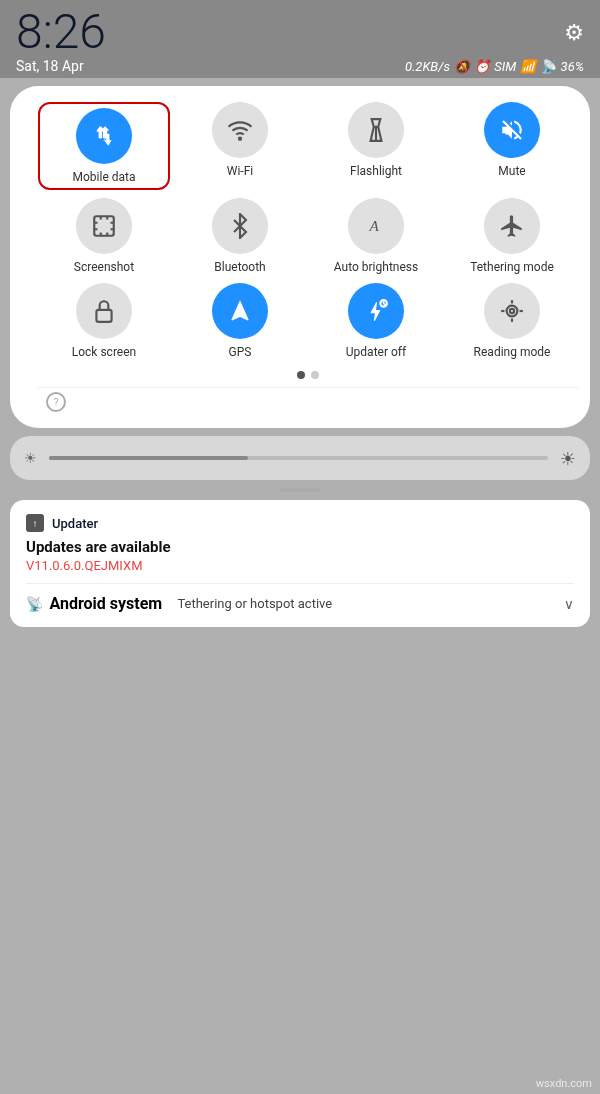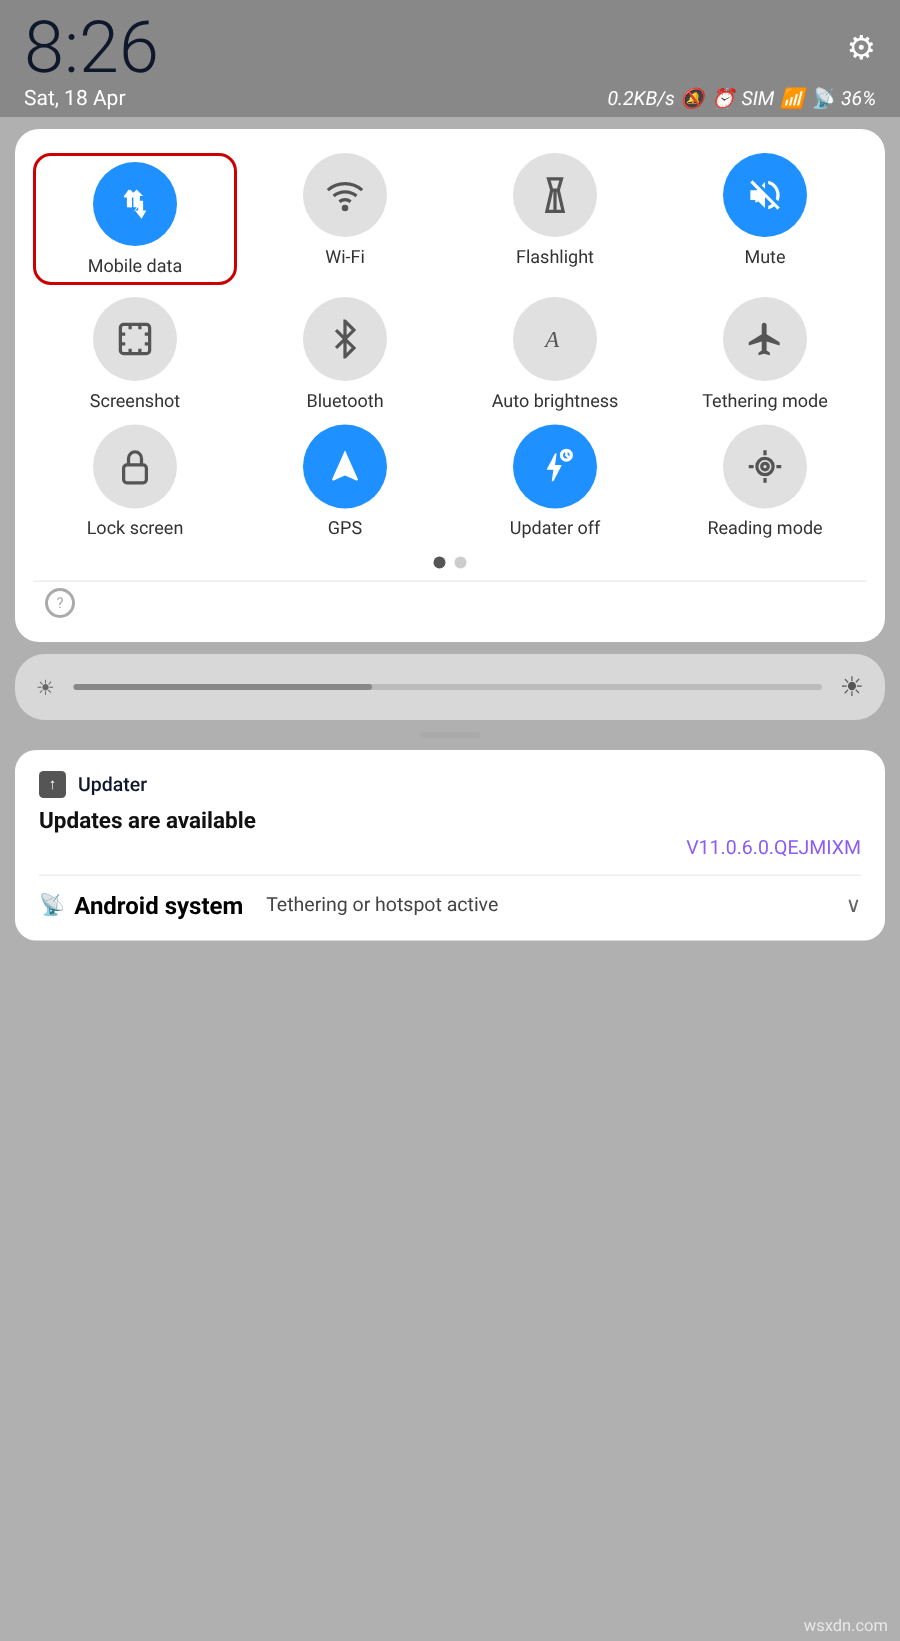--- a/index.html
+++ b/index.html
@@ -53,22 +53,22 @@
     }
     .status-icons span {
       font-size: 13px;
       font-style: italic;
     }
 
     
     .qs-panel {
       margin: 8px 10px;
       background: white;
-      border-radius: 16px;
-      padding: 16px 12px 12px 12px;
+      border-radius: 28px;
+      padding: 16px 12px 12px 28px;
     }
 
     
     .tiles-grid {
       display: grid;
       grid-template-columns: repeat(4, 1fr);
       gap: 8px 4px;
     }
 
     .tile {
@@ -226,22 +226,21 @@
       font-weight: 500;
     }
     .notif-title {
       font-size: 15px;
       font-weight: bold;
       color: #111;
       margin-bottom: 2px;
     }
     .notif-body {
       font-size: 13px;
-      color: #8b5cf6;
-      text-align: right;
+      color: #ef4444;
     }
     .notif-divider {
       height: 1px;
       background: #eee;
       margin: 10px 0;
     }
     .notif-footer {
       display: flex;
       align-items: center;
       gap: 6px;

